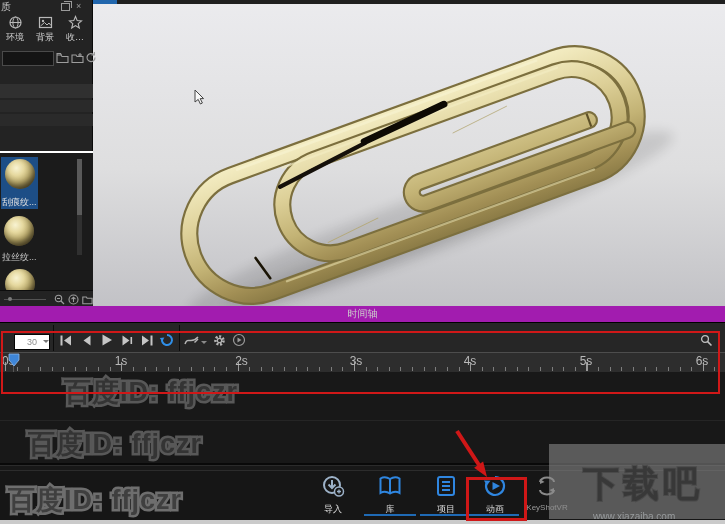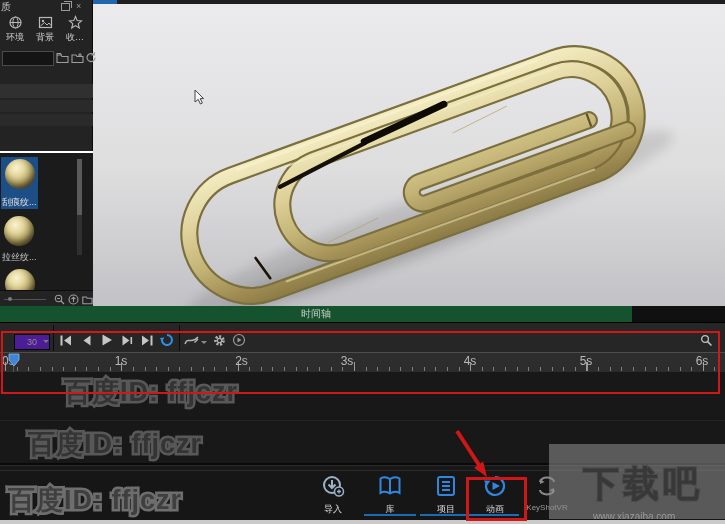--- a/index.html
+++ b/index.html
@@ -27,24 +27,24 @@
   .scrollbar{left:77px;top:6px;width:5px;height:96px;background:#303030;}
   .scroll-thumb{left:0;top:0;width:5px;height:56px;background:#5a5a5a;}
   #lp-bottom{left:0;top:290px;width:93px;height:16px;background:#232323;border-top:1px solid #0d0d0d;box-sizing:border-box;}
   .slider-line{left:4px;top:8px;width:42px;height:1px;background:#535353;}
   .slider-dot{left:8px;top:6px;width:4px;height:4px;border-radius:50%;background:#7a7a7a;}
 
   
   #viewport{left:93px;top:0;width:632px;height:306px;}
 
   
-  #tl-header{left:0;top:306px;width:632px;height:16px;background:#14532d;color:#cccccc;
+  #tl-header{left:0;top:306px;width:725px;height:16px;background:#a21caf;color:#cccccc;
              font-size:10px;line-height:16px;text-align:center;}
   #tl-controls{left:0;top:322px;width:725px;height:30px;background:#262626;border-top:1px solid #000;box-sizing:border-box;}
-  .fpsbox{left:14px;top:11px;width:34px;height:14px;background:#4c1d95;border:1px solid #050505;color:#8f8f8f;
+  .fpsbox{left:14px;top:11px;width:34px;height:14px;background:#ffffff;border:1px solid #050505;color:#8f8f8f;
           font-size:9px;line-height:14px;text-align:center;}
   .fps-caret{left:43px;top:17px;width:0;height:0;border:3px solid transparent;border-top-color:#777;}
   .vdiv{top:2px;width:1px;height:26px;background:#0c0c0c;}
   .tbtn{top:9px;width:18px;height:16px;display:flex;align-items:center;justify-content:center;cursor:default;}
   .caret-sm{left:201px;top:18px;width:0;height:0;border:3px solid transparent;border-top-color:#8a8a8a;}
 
   #tl-ruler{left:0;top:352px;width:725px;height:20px;background:#2d2d2d;border-top:1px solid #4d4d4d;box-sizing:border-box;}
   .ticks-minor{left:0;right:0;bottom:1px;height:4px;
        background:repeating-linear-gradient(to right,#7d7d7d 0 1px,transparent 1px 11.63px);background-position-x:5px;}
   .ticks-major{left:0;right:0;bottom:1px;height:9px;
@@ -286,21 +286,21 @@
         </svg>
     </div>
   </div>
 
   <div id="tl-ruler" class="abs">
     <div class="ticks-minor abs"></div>
     <div class="ticks-major abs"></div>
     <span class="rlabel rlabel0 abs" style="left:2px;">0s</span>
     <span class="rlabel abs" style="left:121px;">1s</span>
     <span class="rlabel abs" style="left:237px;padding-left:9px;">2s</span>
-    <span class="rlabel abs" style="left:335px;padding-left:24px;">3s</span>
+    <span class="rlabel abs" style="left:344px;padding-left:24px;">3s</span>
     <span class="rlabel abs" style="left:470px;">4s</span>
     <span class="rlabel abs" style="left:586px;">5s</span>
     <span class="rlabel abs" style="left:702px;">6s</span>
   </div>
   <div id="playhead" class="abs">
     <svg width="12" height="14" viewBox="0 0 12 14">
         <path d="M1 1 h10 v6 l-5 6 l-5 -6 Z" fill="#3f86d8" stroke="#8fb9ea" stroke-width="0.8"></path>
       </svg>
   </div>
   <div id="playhead-stem" class="abs"></div>

